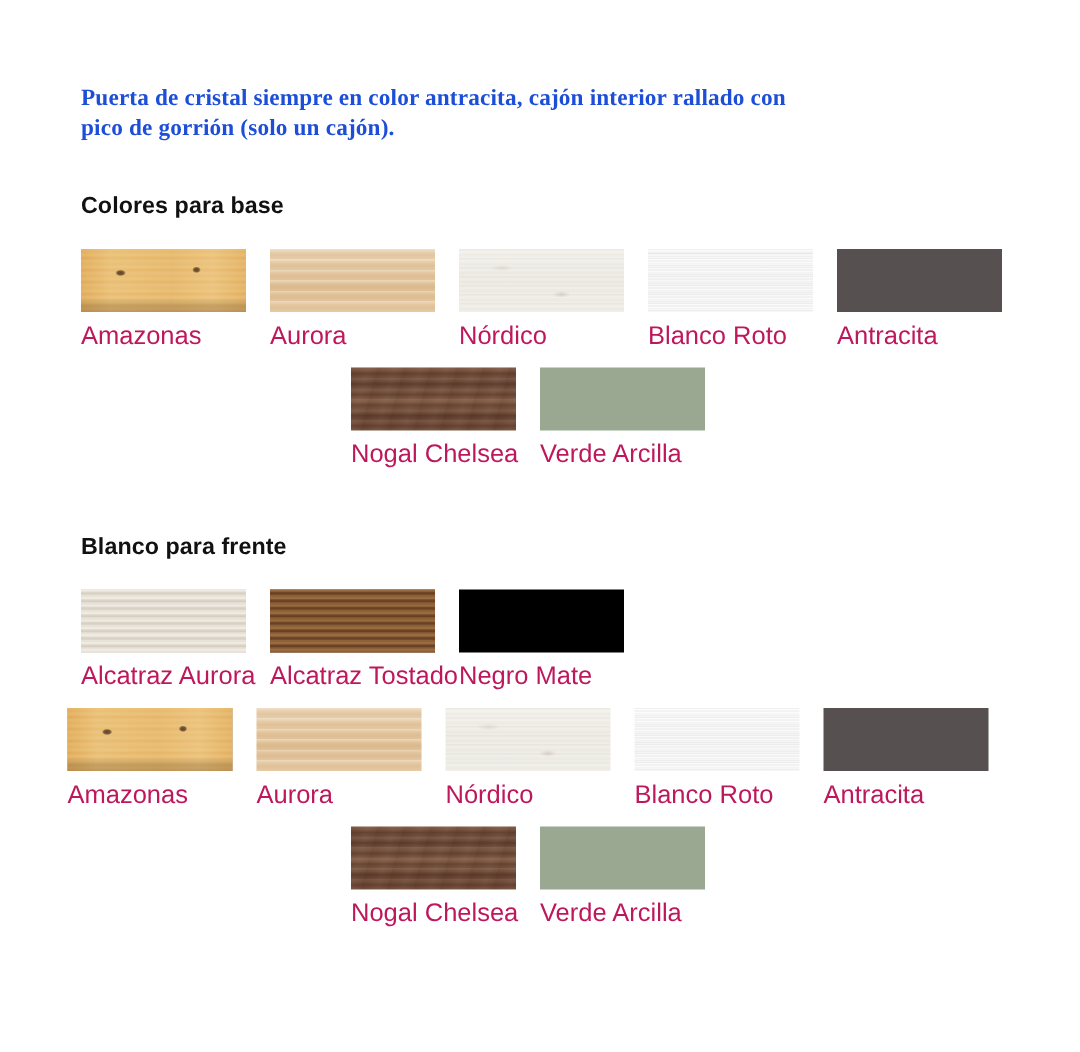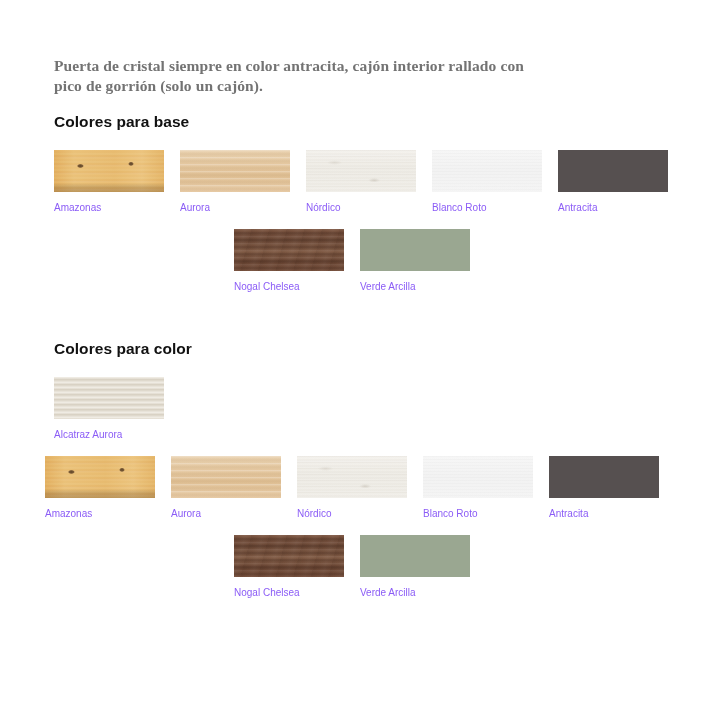--- a/index.html
+++ b/index.html
@@ -23,33 +23,33 @@
     padding: 0 54px;
   }
 
   .intro {
     padding-top: 40px;
     font-family: "Liberation Serif", serif;
     font-weight: bold;
     font-size: 15.5px;
     line-height: 20px;
     letter-spacing: 0.1px;
-    color: #737373;
+    color: #1d4ed8;
     max-width: 500px;
   }
 
   .section-title {
     font-family: "Liberation Sans", sans-serif;
     font-weight: bold;
     font-size: 15.5px;
     color: #111111;
     letter-spacing: 0.05px;
   }
 
-  #section-base .section-title { margin-top: 17px; }
+  #section-base .section-title { margin-top: 33px; }
   #section-frente .section-title { margin-top: 46px; }
 
   .rows { margin-top: 19px; }
 
   .swatch-row {
     display: flex;
     align-items: flex-start;
   }
   .swatch-row + .swatch-row { margin-top: 14px; justify-content: center; }
 
@@ -61,23 +61,23 @@
   .swatch {
     position: relative;
     width: 110px;
     height: 42px;
     overflow: hidden;
     background: #dddddd;
   }
 
   .swatch-label {
     margin-top: 8px;
-    font-size: 10px;
+    font-size: 17px;
     line-height: 15px;
-    color: #8b5cf6;
+    color: #be185d;
     white-space: nowrap;
   }
 
   
 
   
   .m-amazonas {
     background:
       radial-gradient(ellipse 5px 3px at 24% 38%, #5d4326 0%, #7b5c38 45%, rgba(200,162,120,0) 70%),
       radial-gradient(ellipse 4px 3px at 70% 33%, #5d4326 0%, #7b5c38 45%, rgba(200,162,120,0) 72%),
@@ -223,27 +223,35 @@
           </div>
           <div class="swatch-cell">
             <div class="swatch m-verde"></div>
             <div class="swatch-label">Verde Arcilla</div>
           </div>
         </div>
       </div>
   </div>
 
   <div id="section-frente">
-    <h2 class="section-title">Colores para color</h2>
+    <h2 class="section-title">Blanco para frente</h2>
     <div class="rows">
         <div class="swatch-row">
           <div class="swatch-cell">
             <div class="swatch m-alcatrazblanco"></div>
             <div class="swatch-label">Alcatraz Aurora</div>
           </div>
+          <div class="swatch-cell">
+            <div class="swatch m-alcatraztostado"></div>
+            <div class="swatch-label">Alcatraz Tostado</div>
+          </div>
+          <div class="swatch-cell">
+            <div class="swatch m-negro"></div>
+            <div class="swatch-label">Negro Mate</div>
+          </div>
         </div>
         <div class="swatch-row">
           <div class="swatch-cell">
             <div class="swatch m-amazonas"></div>
             <div class="swatch-label">Amazonas</div>
           </div>
           <div class="swatch-cell">
             <div class="swatch m-aurora"></div>
             <div class="swatch-label">Aurora</div>
           </div>

